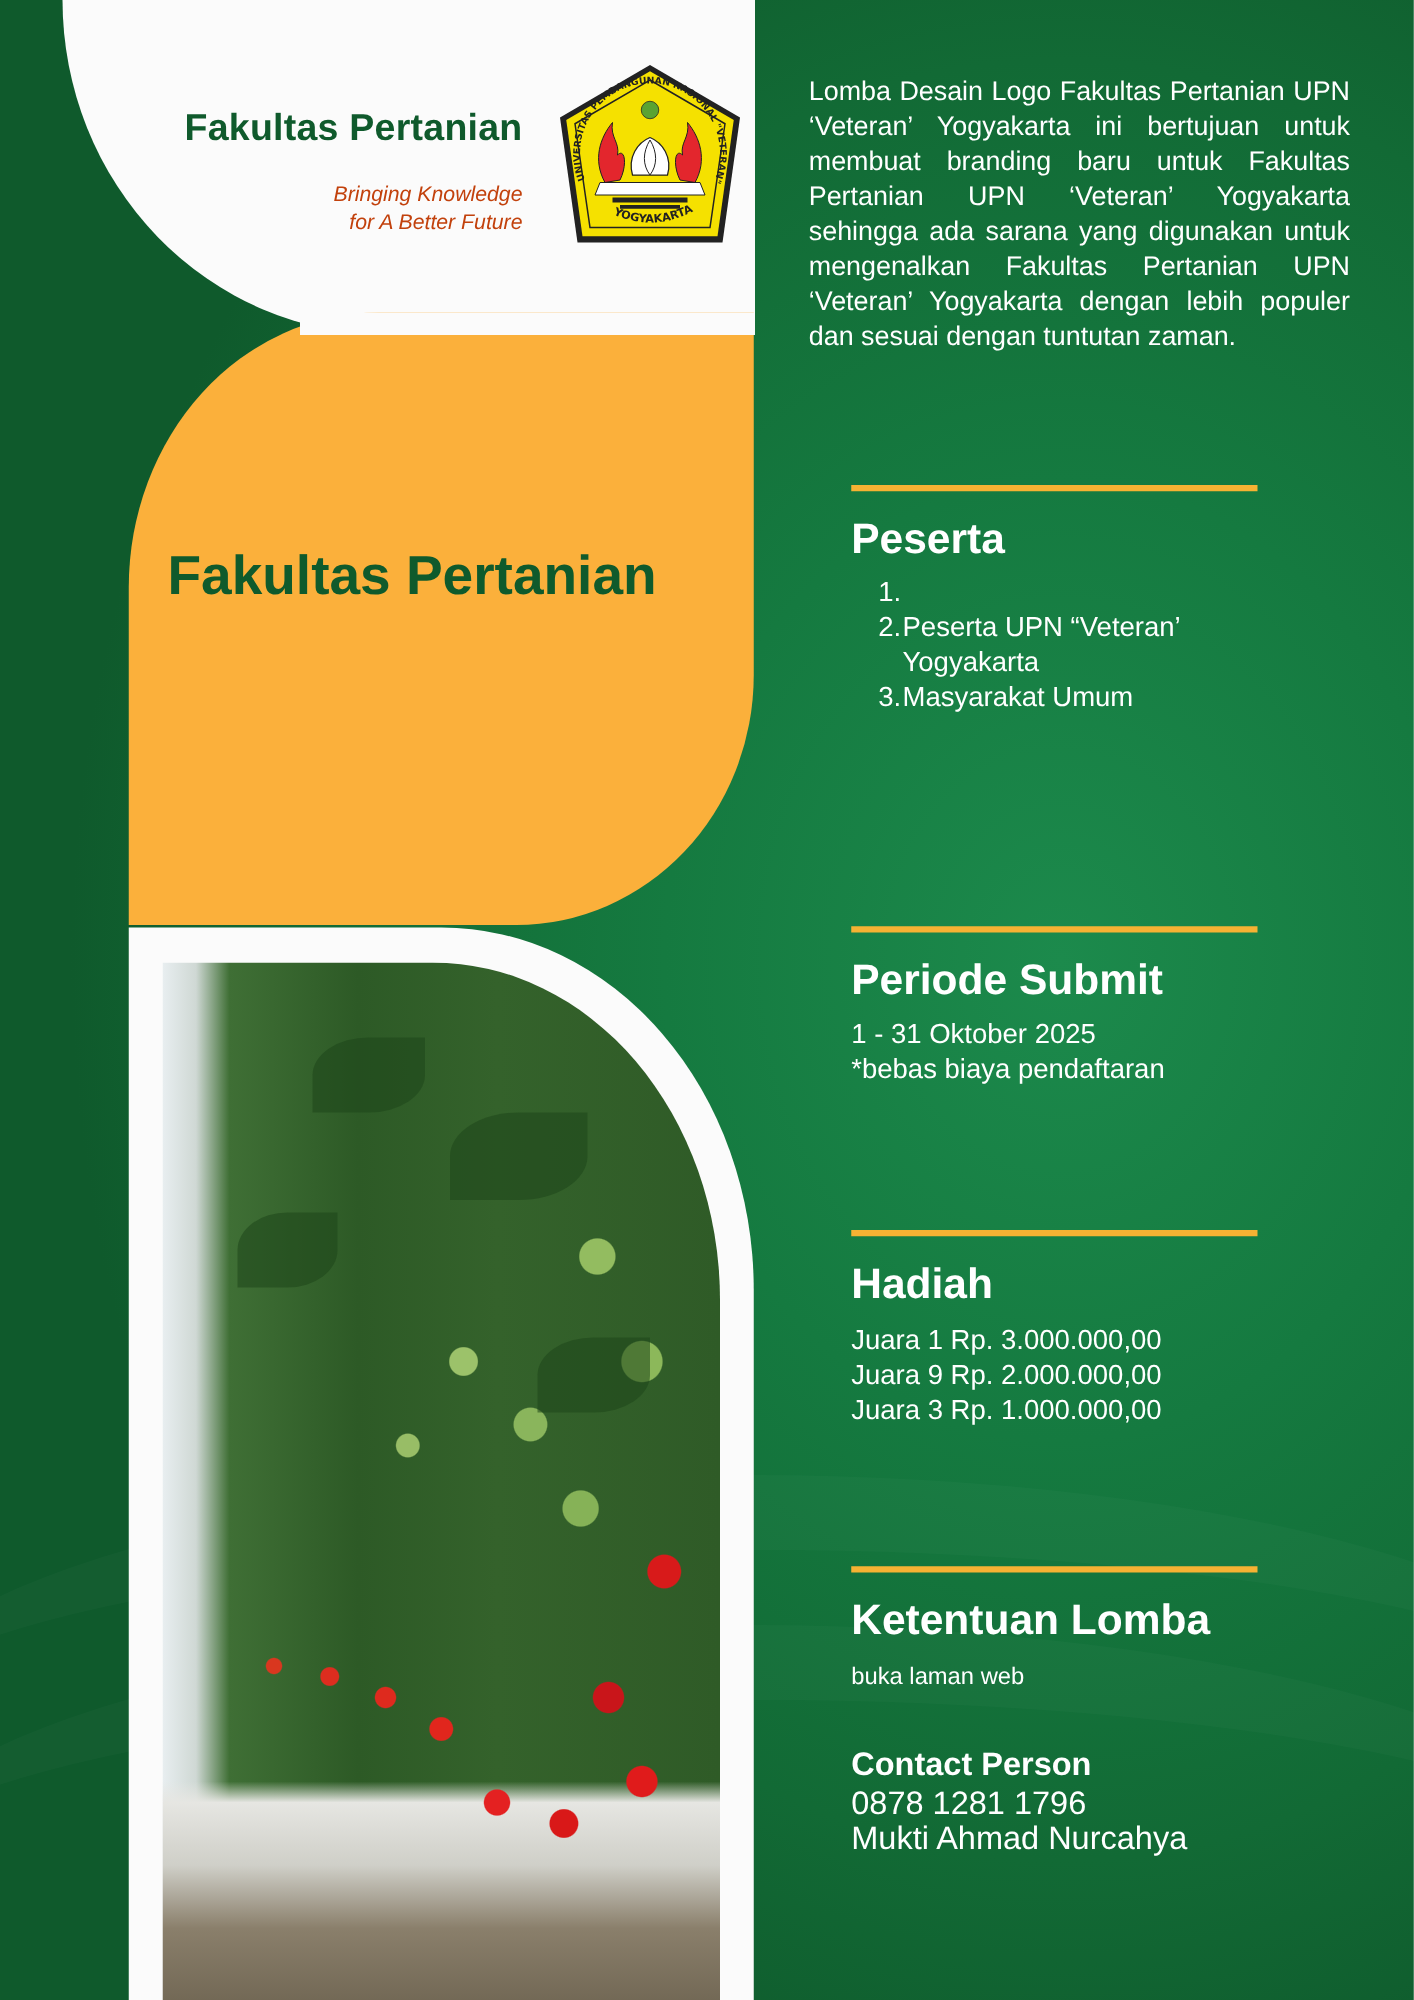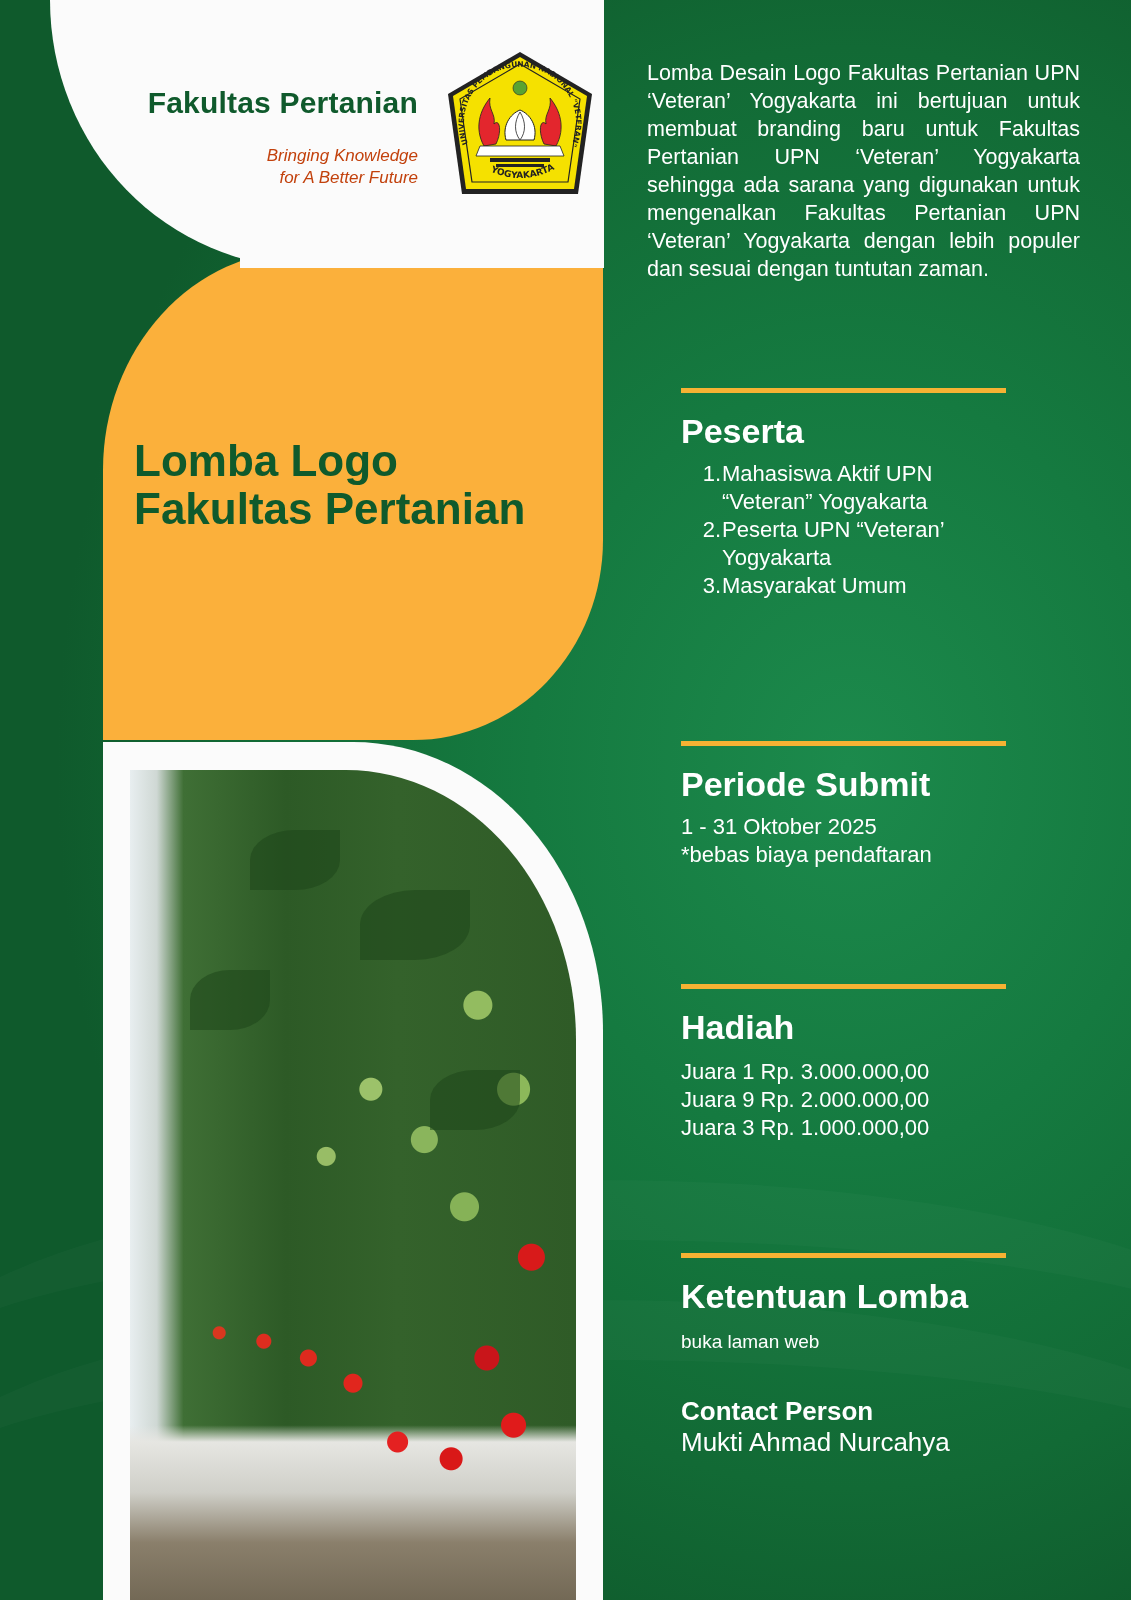--- a/index.html
+++ b/index.html
@@ -138,43 +138,38 @@
 
     <path d="M40,98 L120,98 L124,108 L36,108 Z" fill="#ffffff" stroke="#222" stroke-width="0.8"></path>
     <rect x="50" y="110" width="60" height="4" fill="#222"></rect>
     <rect x="56" y="116" width="48" height="3" fill="#222"></rect>
   </svg>
 </div>
 
 <div class="orange-panel"></div>
 <div class="orange-white-notch"></div>
 <h1 class="contest-title">
-  <span class="title-line">Lomba Logo</span>
   <span class="title-line">Fakultas Pertanian</span>
 </h1>
 
 <div class="photo-frame"></div>
 <div class="photo">
   <div class="photo-leaf" style="left:120px;top:60px;width:90px;height:60px;"></div>
   <div class="photo-leaf" style="left:230px;top:120px;width:110px;height:70px;"></div>
   <div class="photo-leaf" style="left:60px;top:200px;width:80px;height:60px;"></div>
   <div class="photo-leaf" style="left:300px;top:300px;width:90px;height:60px;"></div>
 </div>
 
 <p class="intro">Lomba Desain Logo Fakultas Pertanian UPN ‘Veteran’ Yogyakarta ini bertujuan untuk membuat branding baru untuk Fakultas Pertanian UPN ‘Veteran’ Yogyakarta sehingga ada sarana yang digunakan untuk mengenalkan Fakultas Pertanian UPN ‘Veteran’ Yogyakarta dengan lebih populer dan sesuai dengan tuntutan zaman.</p>
 
 <div class="divider" style="top:388px;"></div>
 <div class="section-title" style="top:412px;">Peserta</div>
 <ul class="section-body list" style="top:460px; left:681px;">
   <li>
     <span class="num">1.</span>
-    <span>
-      <span class="body-line">Mahasiswa Aktif UPN</span>
-      <span class="body-line">“Veteran” Yogyakarta</span>
-    </span>
   </li>
   <li>
     <span class="num">2.</span>
     <span>
       <span class="body-line">Peserta UPN “Veteran’</span>
       <span class="body-line">Yogyakarta</span>
     </span>
   </li>
   <li>
     <span class="num">3.</span>
@@ -200,14 +195,15 @@
 </div>
 
 <div class="divider" style="top:1253px;"></div>
 <div class="section-title" style="top:1277px;text-align:right;">Ketentuan Lomba</div>
 <div class="section-body" style="top:1326px; font-size:19px; line-height:32px;">
   <span class="body-line">buka laman web</span>
 </div>
 
 <div class="contact-title">Contact Person</div>
 <div class="contact-body">
+  <span class="body-line">0878 1281 1796</span>
   <span class="body-line">Mukti Ahmad Nurcahya</span>
 </div>
 
 </body></html>

